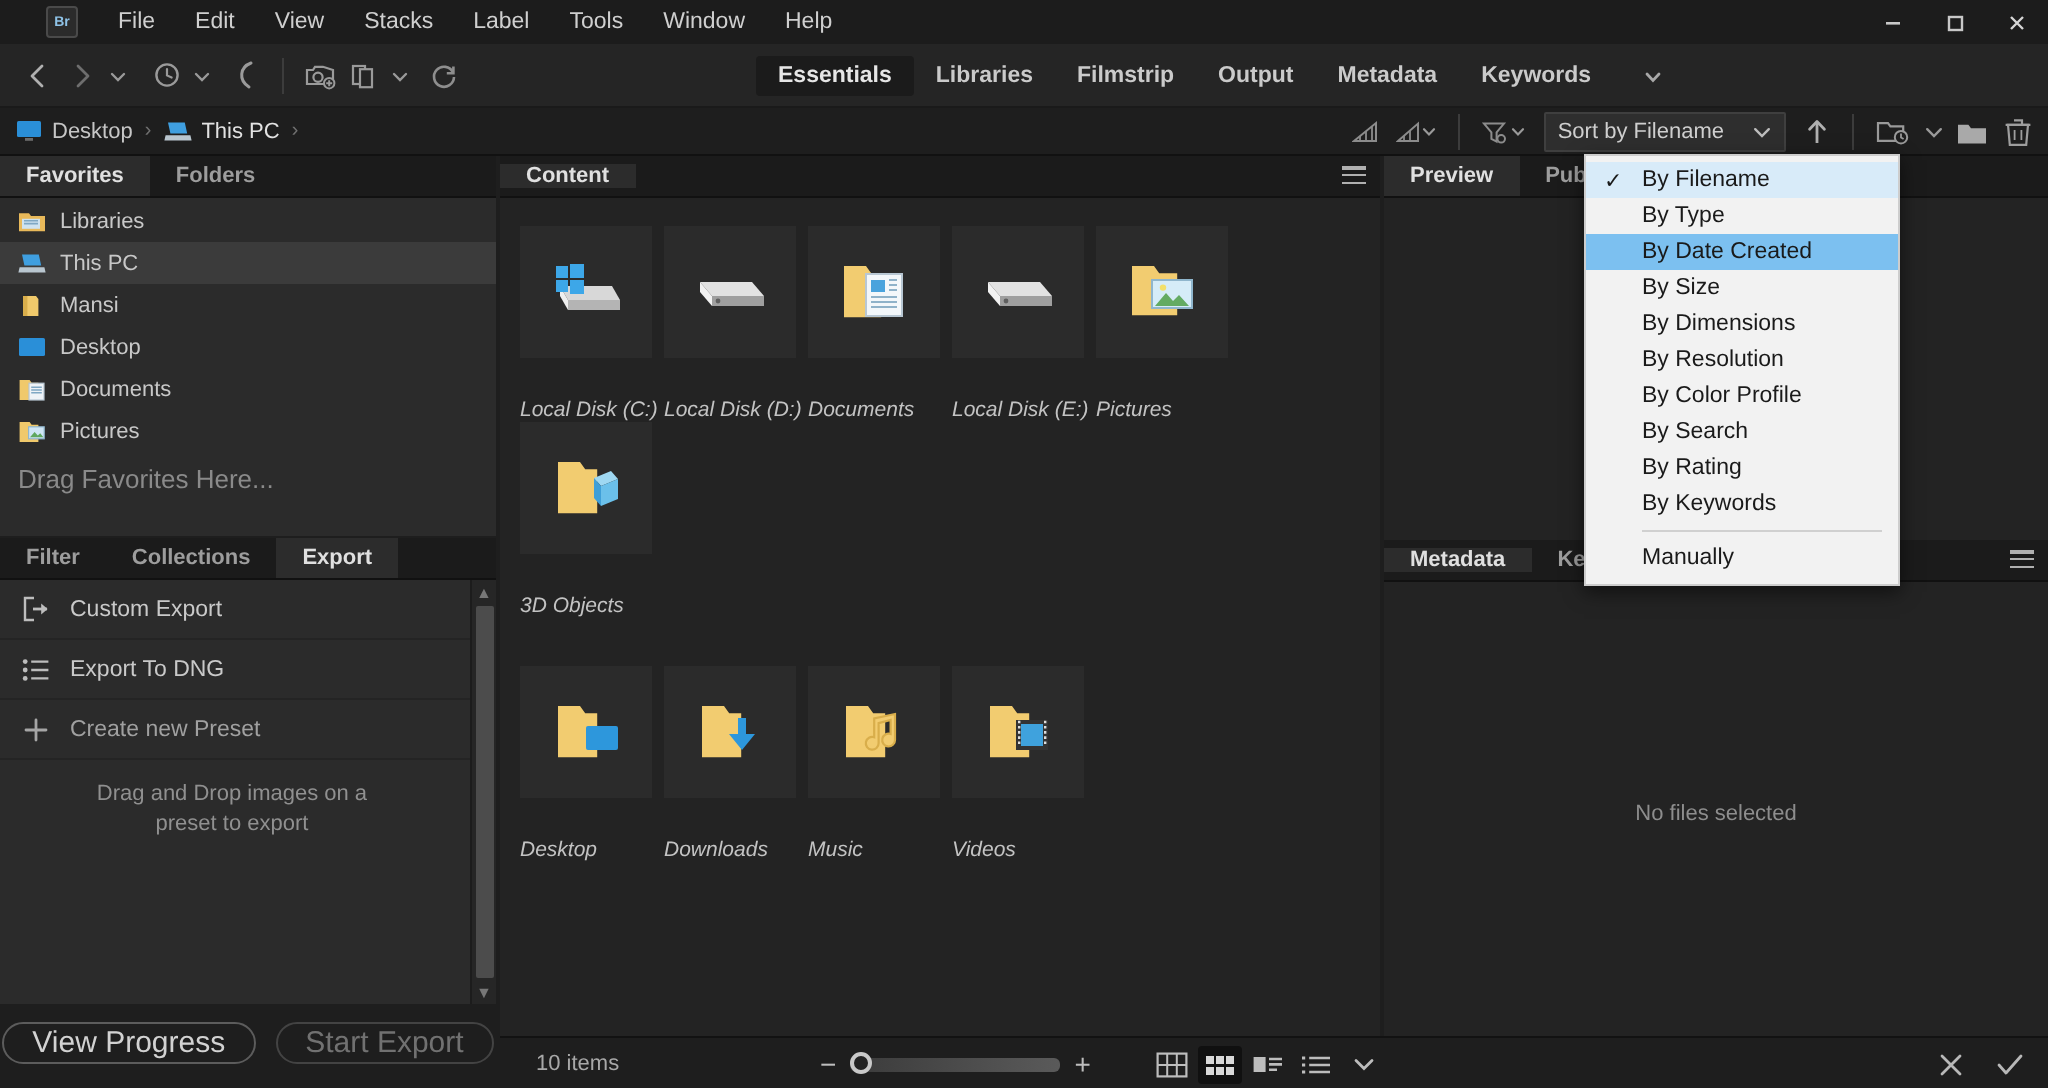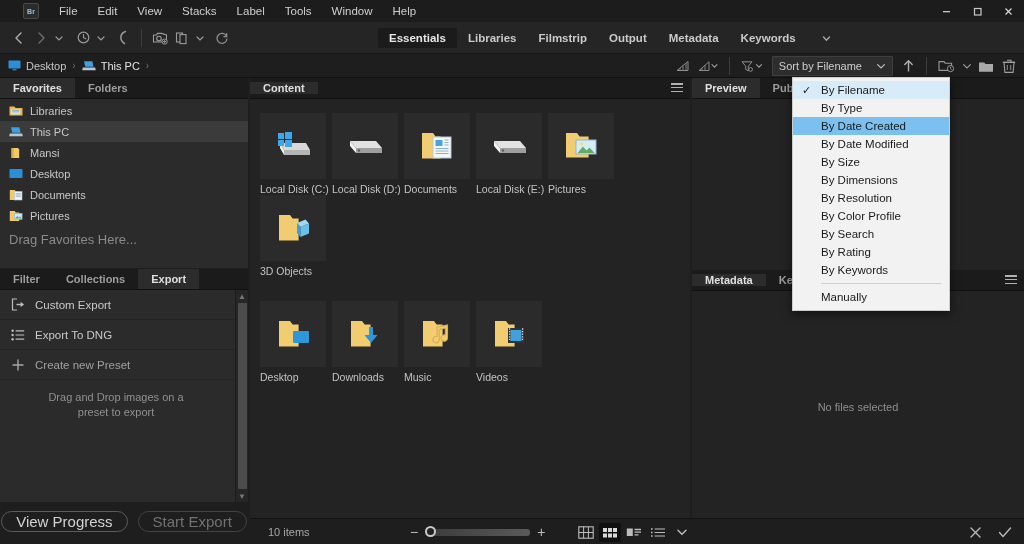--- a/index.html
+++ b/index.html
@@ -172,21 +172,21 @@
   .thumbs {
     background: #232323; height: 423px; padding: 14px 0 0 10px;
     display: flex; flex-wrap: wrap; align-content: flex-start; gap: 0;
   }
   .thumb-cell { width: 72px; margin-right: 0; }
   .thumb-box {
     width: 66px; height: 66px; background: #2b2b2b;
     display: flex; align-items: center; justify-content: center;
   }
   .thumb-label {
-    font-size: 10.5px; color: #c3c3c3; margin-top: 4px; white-space: nowrap;
+    font-size: 10.5px; color: #c3c3c3; margin-top: 20px; white-space: nowrap; font-style: italic;
   }
   .thumb-row-gap { width: 100%; height: 24px; }
 
   
   .right-col {
     position: absolute; left: 692px; top: 78px; width: 332px; height: 466px;
     background: #1e1e1e;
   }
   .preview-area { background: #232323; height: 171px; }
   .meta-head {
@@ -789,23 +789,20 @@
       <span class="check">✓</span>
       <span>By Filename</span>
     </div>
     <div class="sort-item">
       <span>By Type</span>
     </div>
     <div class="sort-item highlight">
       <span>By Date Created</span>
     </div>
     <div class="sort-item">
-      <span>By Date Modified</span>
-    </div>
-    <div class="sort-item">
       <span>By Size</span>
     </div>
     <div class="sort-item">
       <span>By Dimensions</span>
     </div>
     <div class="sort-item">
       <span>By Resolution</span>
     </div>
     <div class="sort-item">
       <span>By Color Profile</span>

